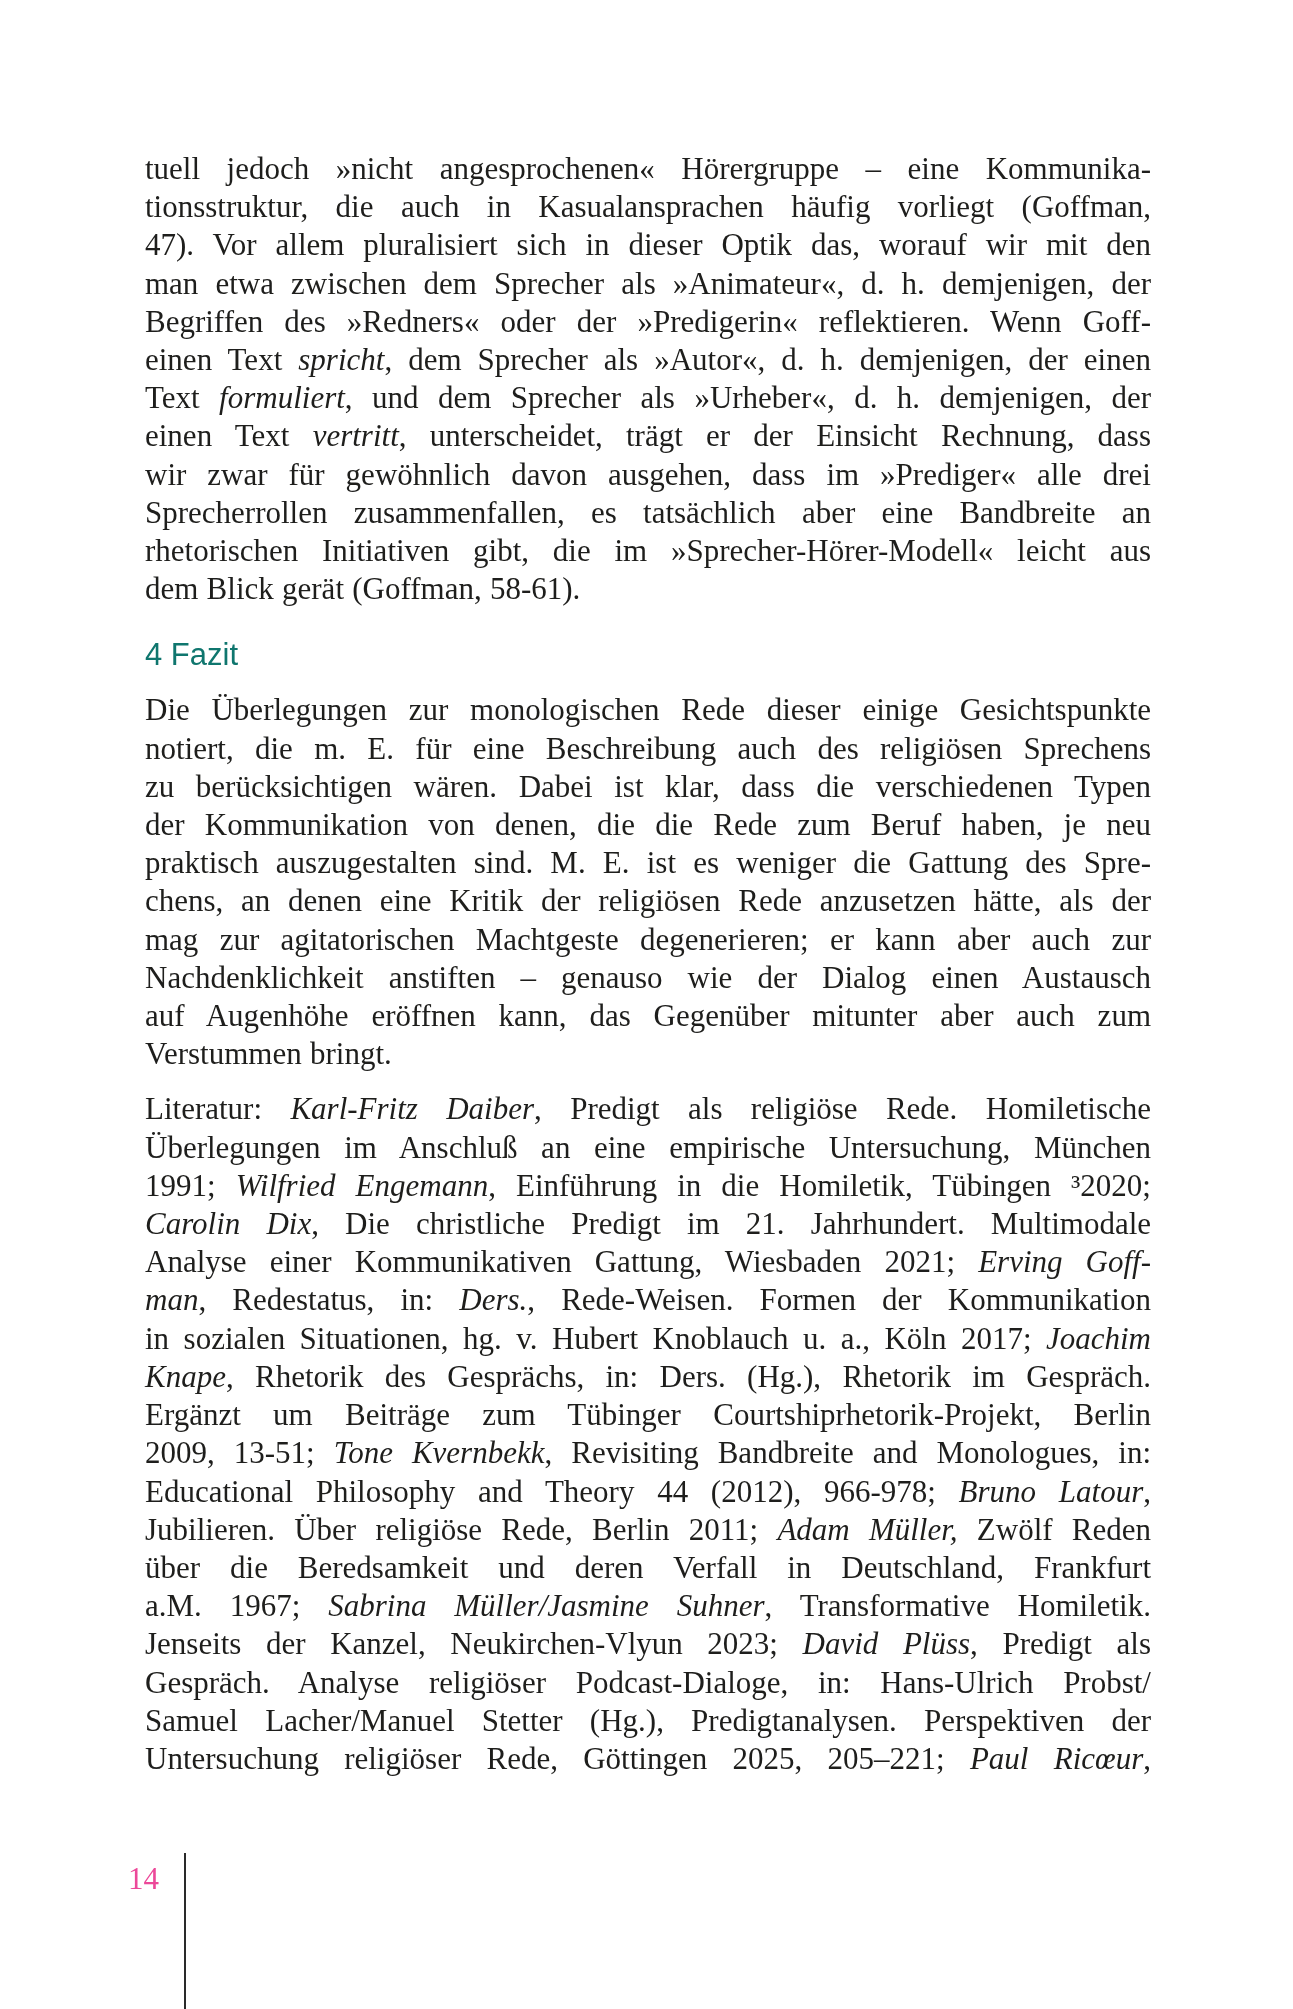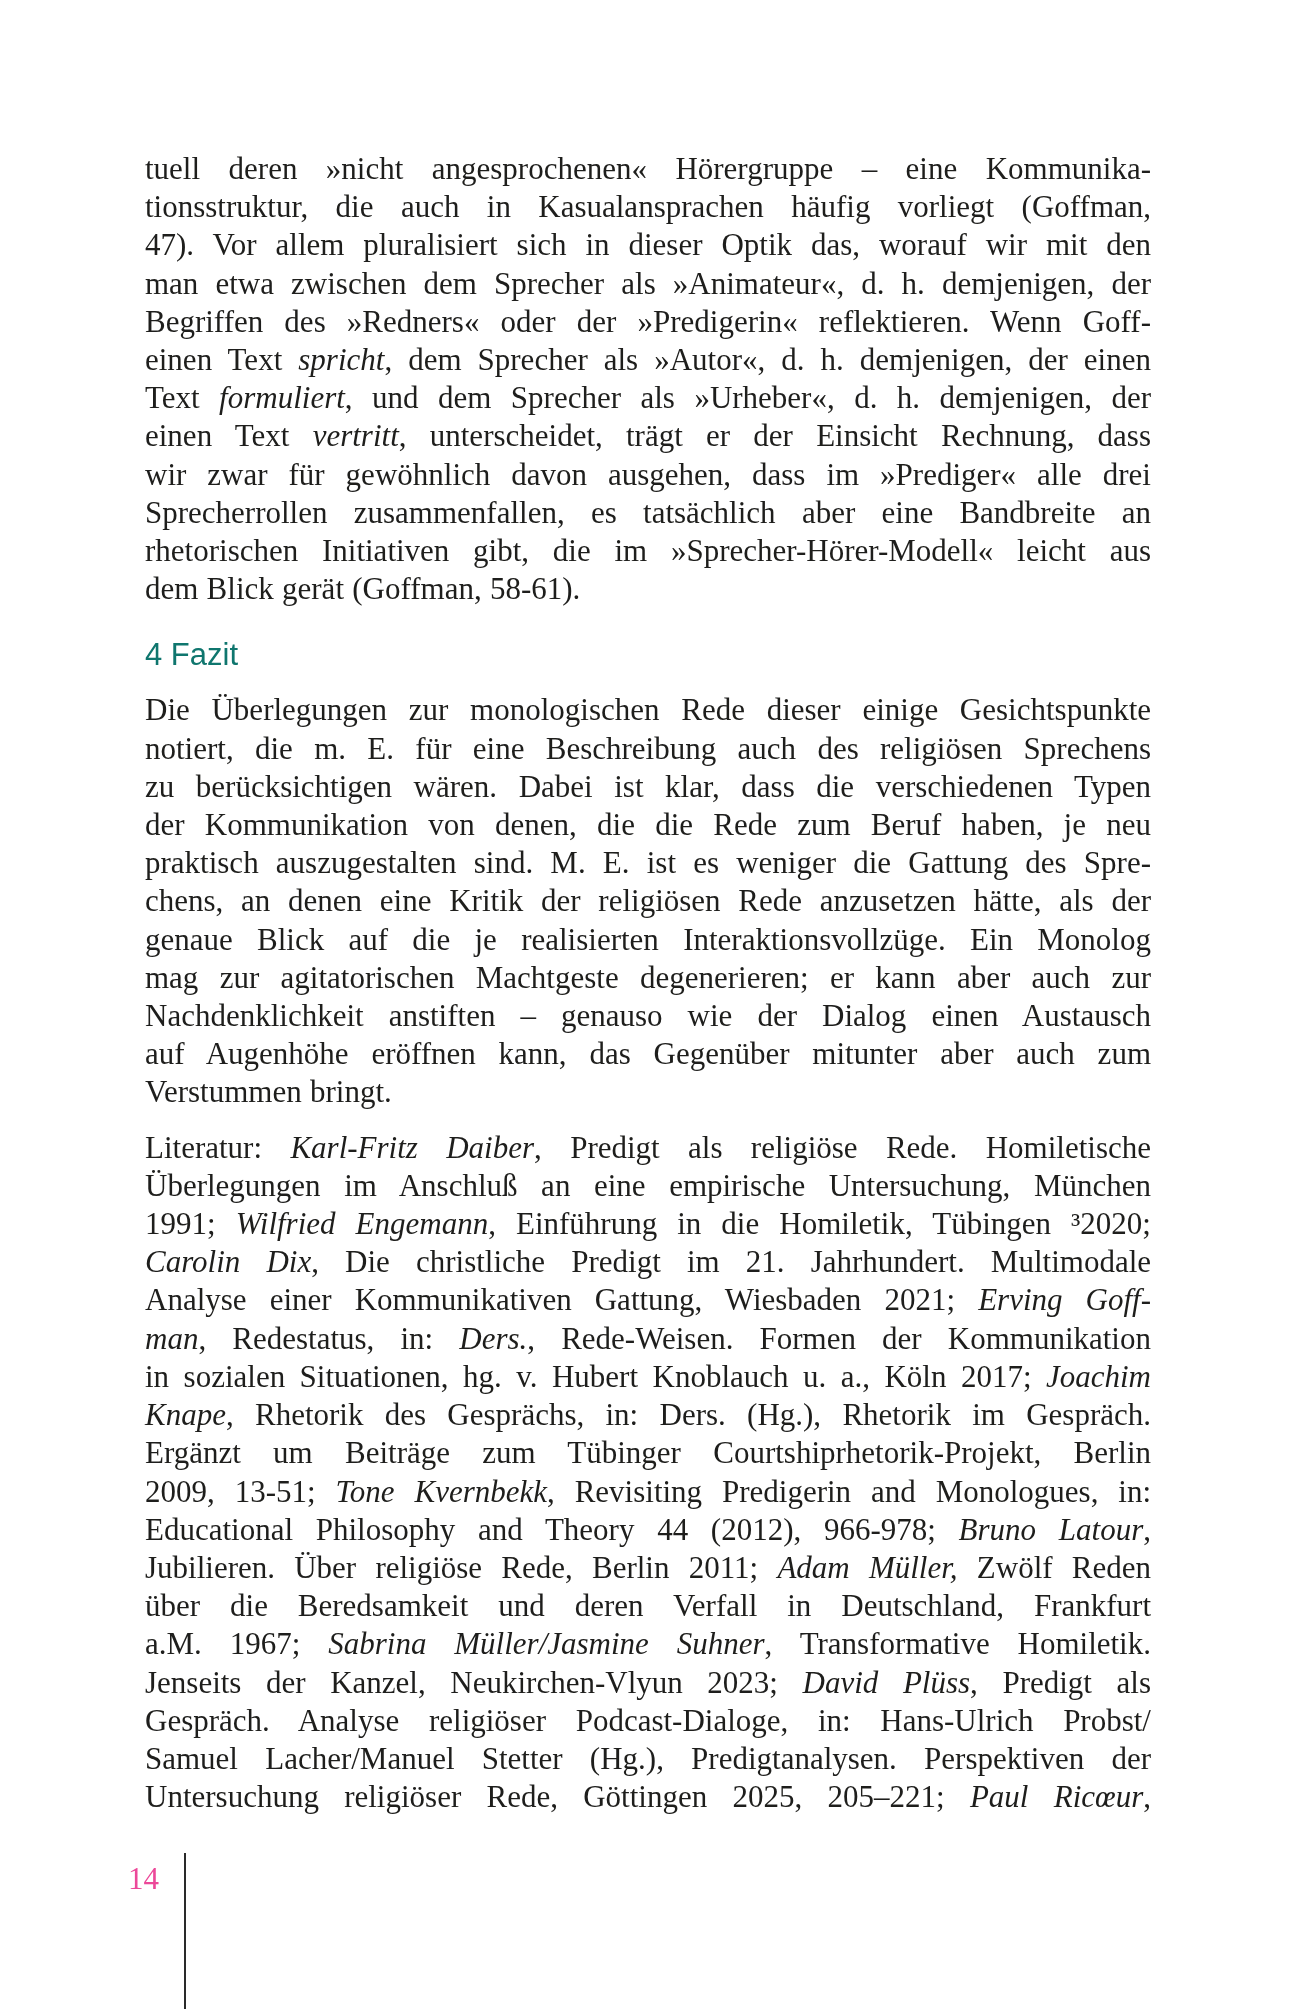--- a/index.html
+++ b/index.html
@@ -71,58 +71,57 @@
     height: 156px;
     background: #2a2a2a;
   }
 </style>
 </head>
 <body>
 
 <div class="page">
   <main class="text-block">
     <div class="para">
-        <div class="line"><span>tuell deren »nicht angesprochenen« Hörergruppe – eine Kommunika-</span></div>
+        <div class="line"><span>tuell jedoch »nicht angesprochenen« Hörergruppe – eine Kommunika-</span></div>
         <div class="line"><span>tionsstruktur, die auch in Kasualansprachen häufig vorliegt (Goffman,</span></div>
         <div class="line"><span>47). Vor allem pluralisiert sich in dieser Optik das, worauf wir mit den</span></div>
         <div class="line"><span>man etwa zwischen dem Sprecher als »Animateur«, d. h. demjenigen, der</span></div>
         <div class="line"><span>Begriffen des »Redners« oder der »Predigerin« reflektieren. Wenn Goff-</span></div>
         <div class="line"><span>einen Text </span><em>spricht</em><span>, dem Sprecher als »Autor«, d. h. demjenigen, der einen</span></div>
         <div class="line"><span>Text </span><em>formuliert</em><span>, und dem Sprecher als »Urheber«, d. h. demjenigen, der</span></div>
         <div class="line"><span>einen Text </span><em>vertritt</em><span>, unterscheidet, trägt er der Einsicht Rechnung, dass</span></div>
         <div class="line"><span>wir zwar für gewöhnlich davon ausgehen, dass im »Prediger« alle drei</span></div>
         <div class="line"><span>Sprecherrollen zusammenfallen, es tatsächlich aber eine Bandbreite an</span></div>
         <div class="line"><span>rhetorischen Initiativen gibt, die im »Sprecher-Hörer-Modell« leicht aus</span></div>
         <div class="line flush"><span>dem Blick gerät (Goffman, 58-61).</span></div>
       </div>
     <h2 class="heading">4 Fazit</h2>
     <div class="para">
         <div class="line"><span>Die Überlegungen zur monologischen Rede dieser einige Gesichtspunkte</span></div>
         <div class="line"><span>notiert, die m. E. für eine Beschreibung auch des religiösen Sprechens</span></div>
         <div class="line"><span>zu berücksichtigen wären. Dabei ist klar, dass die verschiedenen Typen</span></div>
         <div class="line"><span>der Kommunikation von denen, die die Rede zum Beruf haben, je neu</span></div>
         <div class="line"><span>praktisch auszugestalten sind. M. E. ist es weniger die Gattung des Spre-</span></div>
         <div class="line"><span>chens, an denen eine Kritik der religiösen Rede anzusetzen hätte, als der</span></div>
-        <div class="line"><span>genaue Blick auf die je realisierten Interaktionsvollzüge. Ein Monolog</span></div>
         <div class="line"><span>mag zur agitatorischen Machtgeste degenerieren; er kann aber auch zur</span></div>
         <div class="line"><span>Nachdenklichkeit anstiften – genauso wie der Dialog einen Austausch</span></div>
         <div class="line"><span>auf Augenhöhe eröffnen kann, das Gegenüber mitunter aber auch zum</span></div>
         <div class="line flush"><span>Verstummen bringt.</span></div>
       </div>
     <div class="para para-lit">
         <div class="line"><span>Literatur: </span><em>Karl-Fritz Daiber</em><span>, Predigt als religiöse Rede. Homiletische</span></div>
         <div class="line"><span>Überlegungen im Anschluß an eine empirische Untersuchung, München</span></div>
         <div class="line"><span>1991; </span><em>Wilfried Engemann</em><span>, Einführung in die Homiletik, Tübingen ³2020;</span></div>
         <div class="line"><em>Carolin Dix</em><span>, Die christliche Predigt im 21. Jahrhundert. Multimodale</span></div>
         <div class="line"><span>Analyse einer Kommunikativen Gattung, Wiesbaden 2021; </span><em>Erving Goff-</em></div>
         <div class="line"><em>man</em><span>, Redestatus, in: </span><em>Ders.</em><span>, Rede-Weisen. Formen der Kommunikation</span></div>
         <div class="line"><span>in sozialen Situationen, hg. v. Hubert Knoblauch u. a., Köln 2017; </span><em>Joachim</em></div>
         <div class="line"><em>Knape</em><span>, Rhetorik des Gesprächs, in: Ders. (Hg.), Rhetorik im Gespräch.</span></div>
         <div class="line"><span>Ergänzt um Beiträge zum Tübinger Courtshiprhetorik-Projekt, Berlin</span></div>
-        <div class="line"><span>2009, 13-51; </span><em>Tone Kvernbekk</em><span>, Revisiting Predigerin and Monologues, in:</span></div>
+        <div class="line"><span>2009, 13-51; </span><em>Tone Kvernbekk</em><span>, Revisiting Bandbreite and Monologues, in:</span></div>
         <div class="line"><span>Educational Philosophy and Theory 44 (2012), 966-978; </span><em>Bruno Latour</em><span>,</span></div>
         <div class="line"><span>Jubilieren. Über religiöse Rede, Berlin 2011; </span><em>Adam Müller,</em><span> Zwölf Reden</span></div>
         <div class="line"><span>über die Beredsamkeit und deren Verfall in Deutschland, Frankfurt</span></div>
         <div class="line"><span>a.M. 1967; </span><em>Sabrina Müller/Jasmine Suhner</em><span>, Transformative Homiletik.</span></div>
         <div class="line"><span>Jenseits der Kanzel, Neukirchen-Vlyun 2023; </span><em>David Plüss</em><span>, Predigt als</span></div>
         <div class="line"><span>Gespräch. Analyse religiöser Podcast-Dialoge, in: Hans-Ulrich Probst/</span></div>
         <div class="line"><span>Samuel Lacher/Manuel Stetter (Hg.), Predigtanalysen. Perspektiven der</span></div>
         <div class="line"><span>Untersuchung religiöser Rede, Göttingen 2025, 205–221; </span><em>Paul Ricœur</em><span>,</span></div>
       </div>
   </main>

